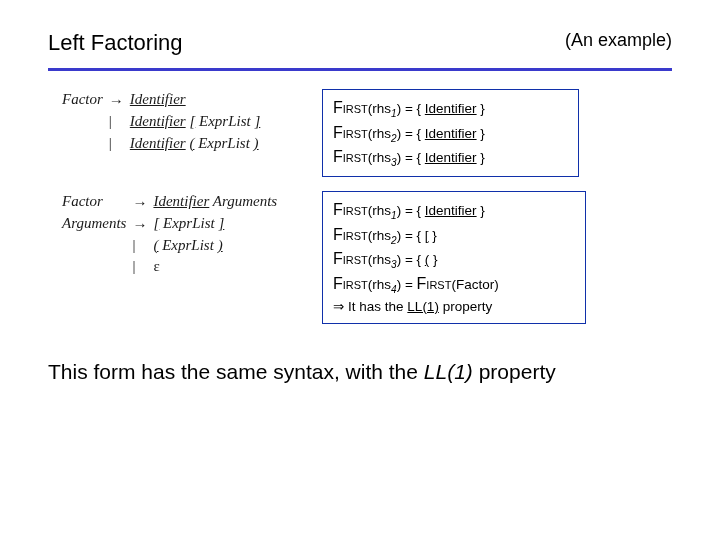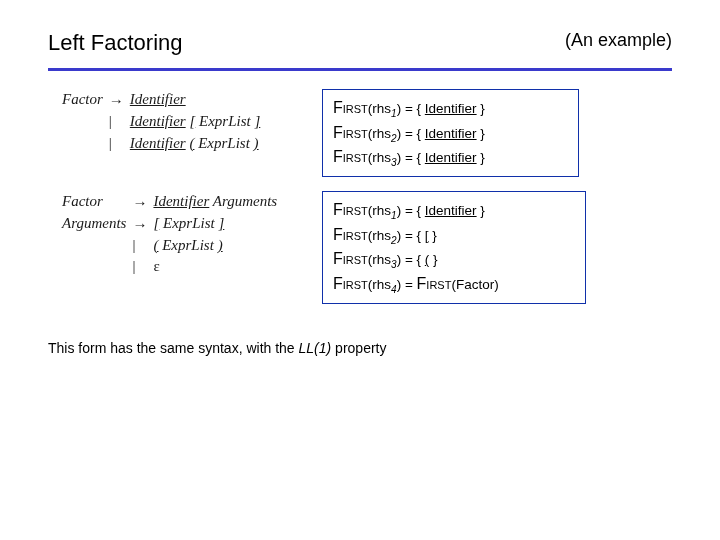--- a/index.html
+++ b/index.html
@@ -65,21 +65,21 @@
     flex: 0 0 auto;
     width: 235px;
   }
   .row2 .firstbox { width: 242px; }
   .firstbox .sc { font-variant: small-caps; font-size: 16px; }
   .firstbox sub { font-style: italic; font-size: 10px; }
   .firstbox .u { text-decoration: underline; }
   .firstbox .it { }
   .firstbox .imp { font-family: serif; }
 
-  .footer { margin-top: 36px; font-size: 14px; }
+  .footer { margin-top: 36px; font-size: 21px; }
   .footer .it { font-style: italic; }
 </style>
 </head>
 <body>
 
 <div class="slide">
 
   <div class="title-row">
     <span>Left Factoring</span>
     <span class="subtitle">(An  example)</span>
@@ -179,20 +179,23 @@
       </div>
       <div>
         <span class="sc">First</span><span>(</span><span class="it">rhs</span><sub>2</sub><span>) = { </span><span class="u">[</span><span> }</span>
       </div>
       <div>
         <span class="sc">First</span><span>(</span><span class="it">rhs</span><sub>3</sub><span>) = { </span><span class="u">(</span><span> }</span>
       </div>
       <div>
         <span class="sc">First</span><span>(</span><span class="it">rhs</span><sub>4</sub><span>) = </span><span class="sc">First</span>(<span class="it">Factor</span>)
       </div>
+      <div>
+        <span class="imp">⇒</span><span> It has the </span><span class="it u">LL(1)</span><span> property</span>
+      </div>
     </div>
   </div>
 
   <div class="footer">
     <span>This form has the same syntax, with the </span><span class="it">LL(1)</span><span> property</span>
   </div>
 
 </div>
 
 </body></html>

